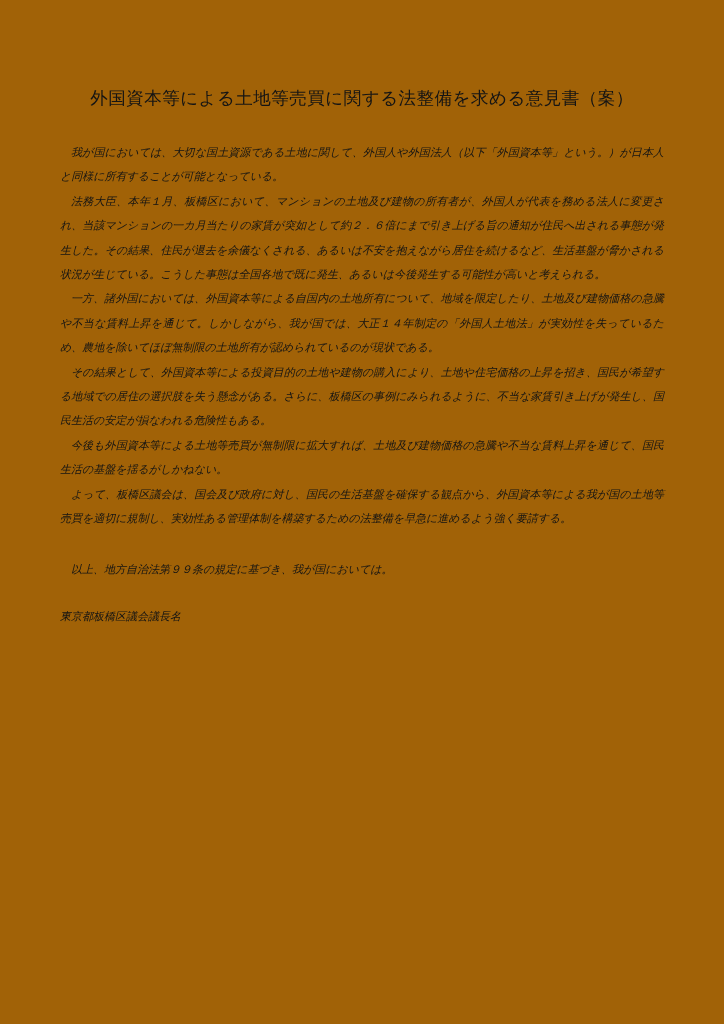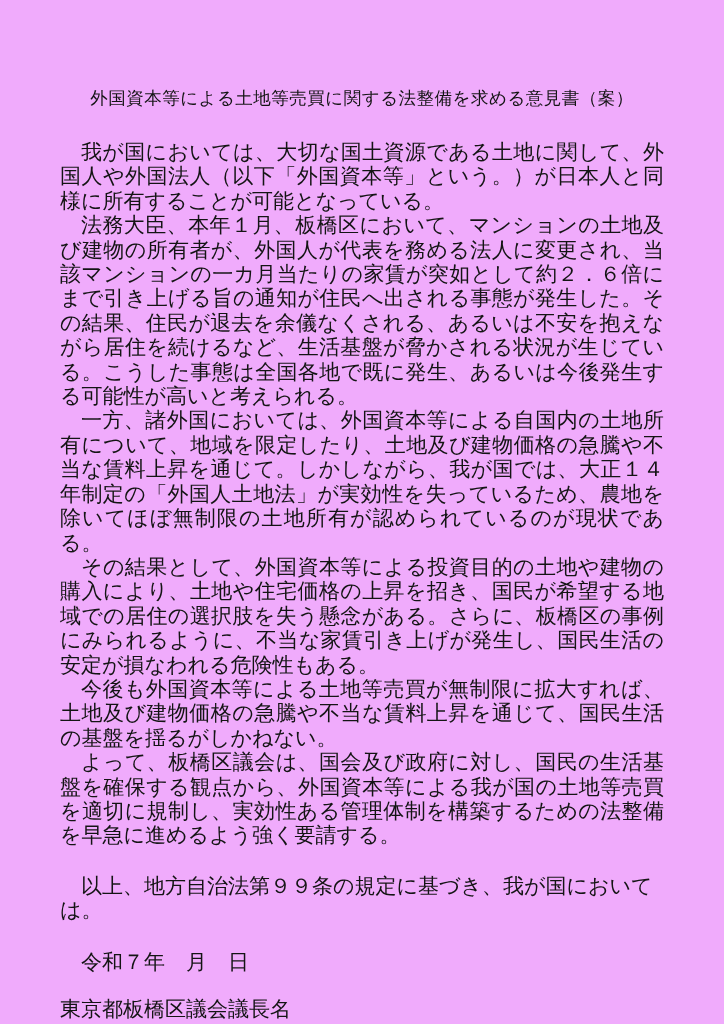--- a/index.html
+++ b/index.html
@@ -5,37 +5,38 @@
   html, body {
     margin: 0;
     padding: 0;
     background: #ffffff;
   }
   .page {
     position: relative;
     width: 724px;
     height: 1024px;
     box-sizing: border-box;
-    background: #f0abfc;
+    background: #a16207;
     color: #141414;
     font-family: "Liberation Serif", "DejaVu Serif", serif;
     padding: 86px 60px 0 60px;
     overflow: hidden;
   }
   .doc-title {
     font-size: 17.5px;
     line-height: 25px;
     text-align: center;
     font-weight: normal;
     margin: 0 0 29px 0;
     letter-spacing: 0.5px;
   }
   .doc-body {
-    font-size: 21px;
+    font-size: 11px;
     line-height: 24.4px;
+    font-style: italic;
   }
   .para {
     margin: 0;
     text-align: justify;
     text-justify: inter-character;
     text-indent: 1em;
   }
   .closing {
     margin: 26px 0 0 0;
     text-indent: 1em;
@@ -75,19 +76,18 @@
 
     <p class="para">我が国においては、大切な国土資源である土地に関して、外国人や外国法人（以下「外国資本等」という。）が日本人と同様に所有することが可能となっている。</p>
     <p class="para">法務大臣、本年１月、板橋区において、マンションの土地及び建物の所有者が、外国人が代表を務める法人に変更され、当該マンションの一カ月当たりの家賃が突如として約２．６倍にまで引き上げる旨の通知が住民へ出される事態が発生した。その結果、住民が退去を余儀なくされる、あるいは不安を抱えながら居住を続けるなど、生活基盤が脅かされる状況が生じている。こうした事態は全国各地で既に発生、あるいは今後発生する可能性が高いと考えられる。</p>
     <p class="para">一方、諸外国においては、外国資本等による自国内の土地所有について、地域を限定したり、土地及び建物価格の急騰や不当な賃料上昇を通じて。しかしながら、我が国では、大正１４年制定の「外国人土地法」が実効性を失っているため、農地を除いてほぼ無制限の土地所有が認められているのが現状である。</p>
     <p class="para">その結果として、外国資本等による投資目的の土地や建物の購入により、土地や住宅価格の上昇を招き、国民が希望する地域での居住の選択肢を失う懸念がある。さらに、板橋区の事例にみられるように、不当な家賃引き上げが発生し、国民生活の安定が損なわれる危険性もある。</p>
     <p class="para">今後も外国資本等による土地等売買が無制限に拡大すれば、土地及び建物価格の急騰や不当な賃料上昇を通じて、国民生活の基盤を揺るがしかねない。</p>
     <p class="para">よって、板橋区議会は、国会及び政府に対し、国民の生活基盤を確保する観点から、外国資本等による我が国の土地等売買を適切に規制し、実効性ある管理体制を構築するための法整備を早急に進めるよう強く要請する。</p>
 
     <p class="closing">以上、地方自治法第９９条の規定に基づき、我が国においては。</p>
 
-    <p class="date-line">令和７年　月　日</p>
 
     <p class="signature">東京都板橋区議会議長名</p>
 
 
   </div>
 </div>
 
 </body></html>

